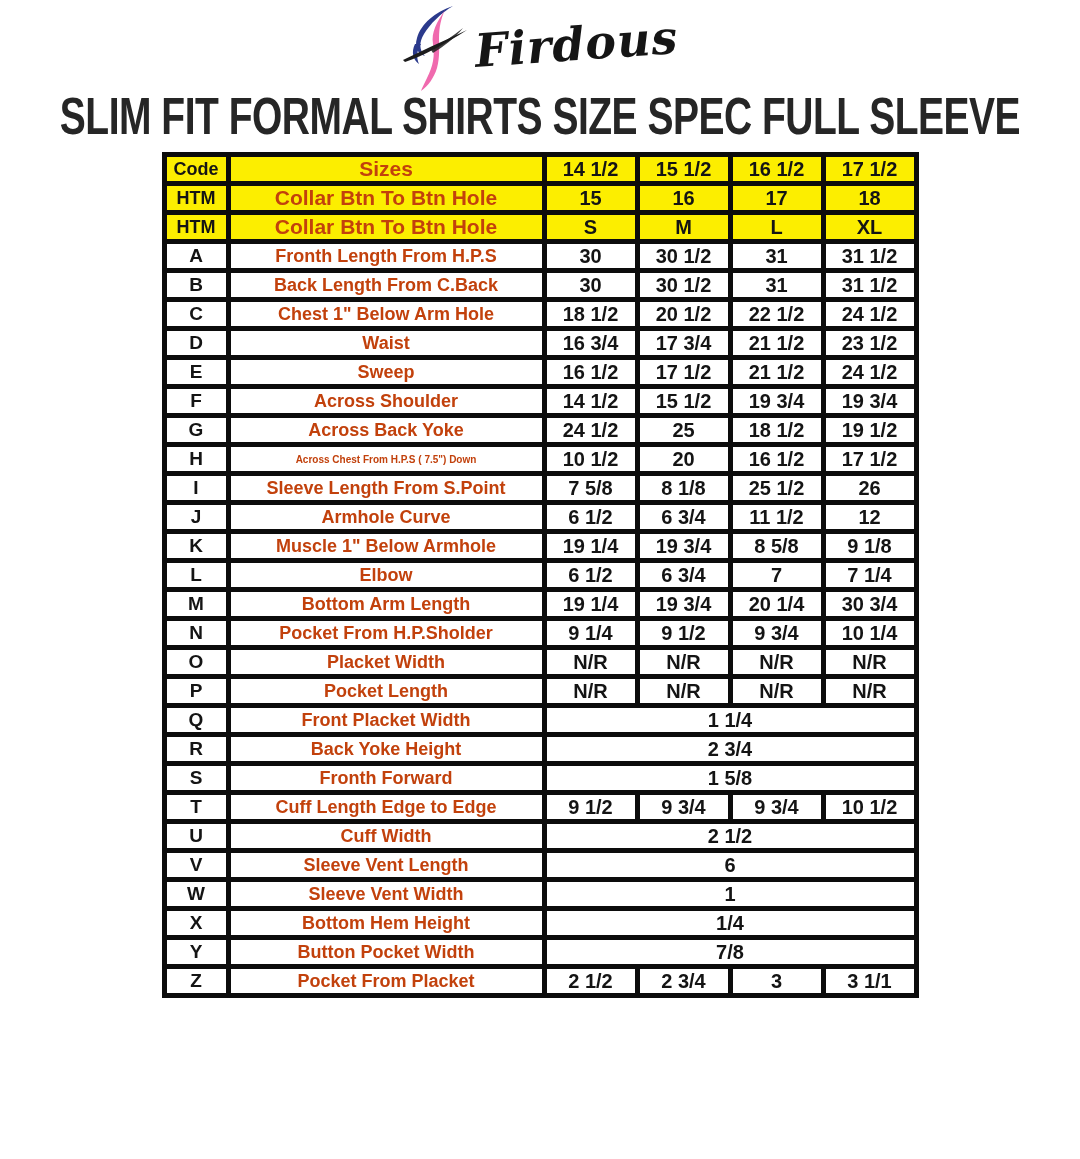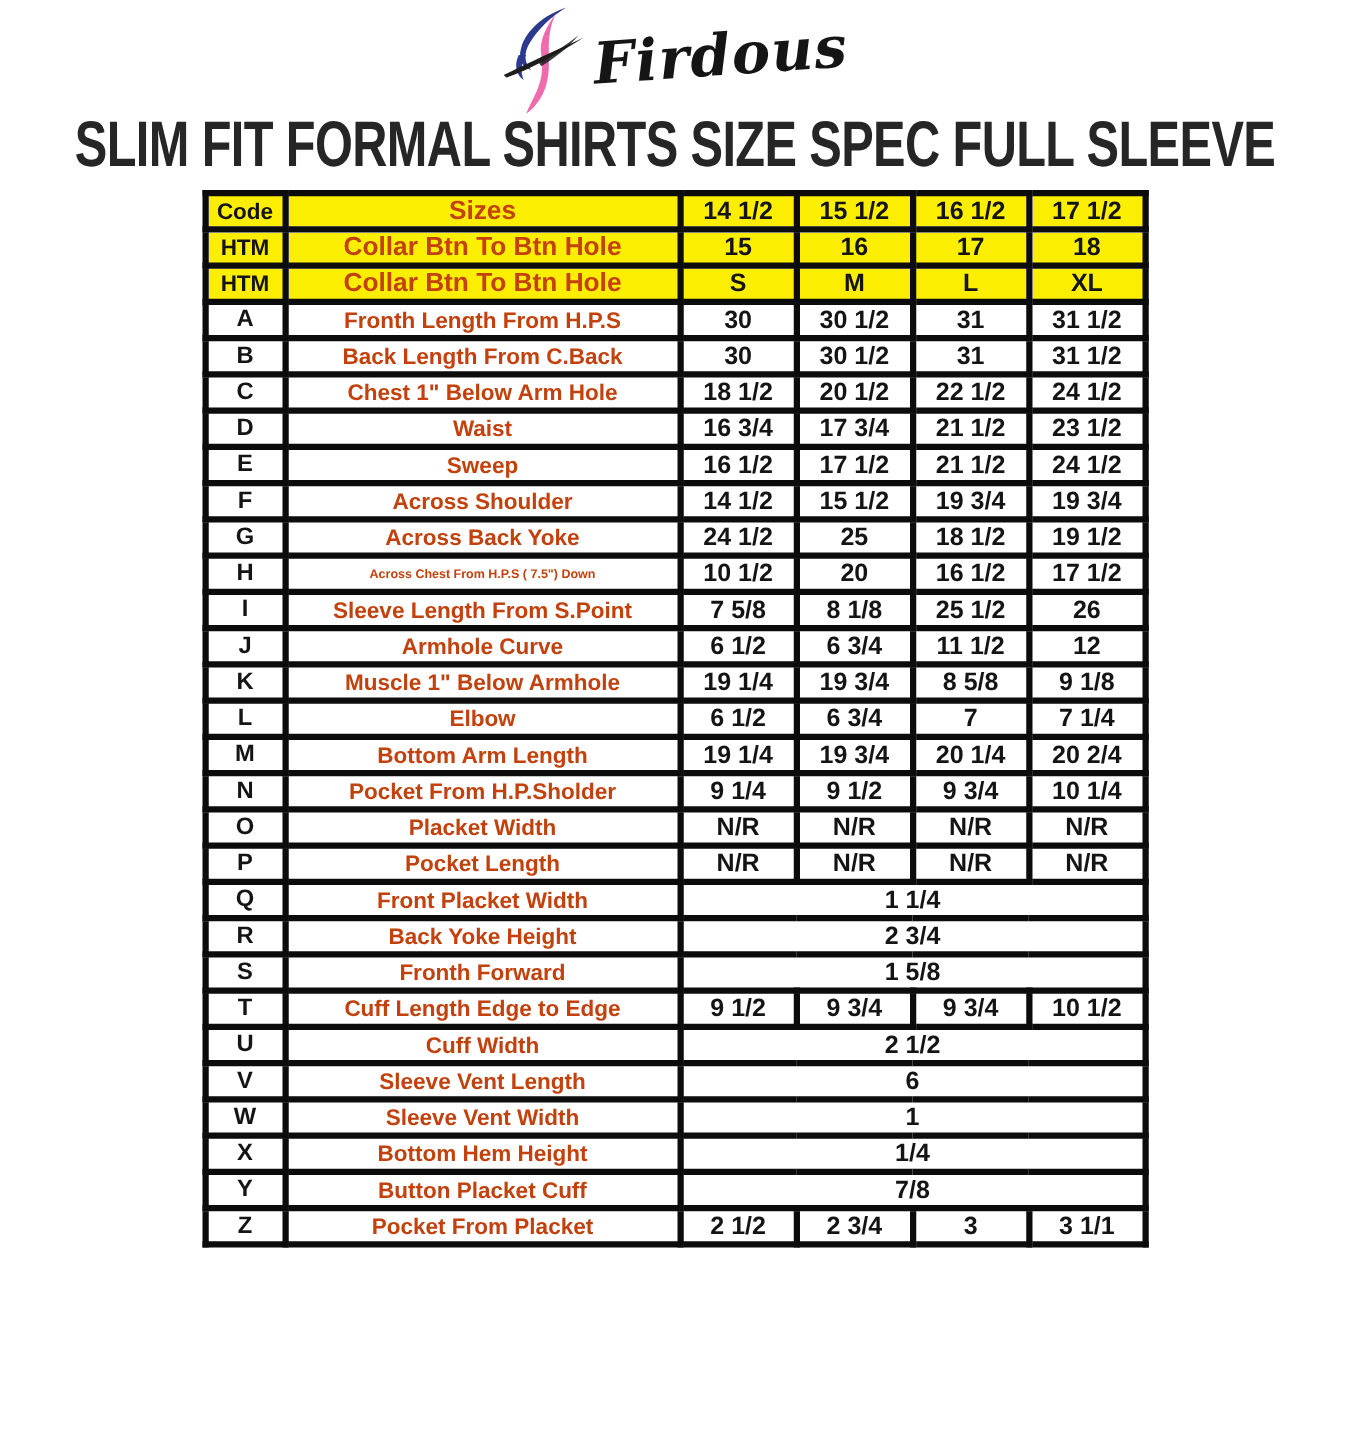--- a/index.html
+++ b/index.html
@@ -217,21 +217,21 @@
         <td class="size-value-cell">6 3/4</td>
         <td class="size-value-cell">7</td>
         <td class="size-value-cell">7 1/4</td>
       </tr>
       <tr>
         <td class="code-cell">M</td>
         <td class="measure-label-cell">Bottom Arm Length</td>
         <td class="size-value-cell">19 1/4</td>
         <td class="size-value-cell">19 3/4</td>
         <td class="size-value-cell">20 1/4</td>
-        <td class="size-value-cell">20 2/4</td>
+        <td class="size-value-cell">30 3/4</td>
       </tr>
       <tr>
         <td class="code-cell">N</td>
         <td class="measure-label-cell">Pocket From H.P.Sholder</td>
         <td class="size-value-cell">9 1/4</td>
         <td class="size-value-cell">9 1/2</td>
         <td class="size-value-cell">9 3/4</td>
         <td class="size-value-cell">10 1/4</td>
       </tr>
       <tr>
@@ -288,21 +288,21 @@
         <td class="measure-label-cell">Sleeve Vent Width</td>
         <td class="merged-value-cell" colspan="4">1</td>
       </tr>
       <tr>
         <td class="code-cell">X</td>
         <td class="measure-label-cell">Bottom Hem Height</td>
         <td class="merged-value-cell" colspan="4">1/4</td>
       </tr>
       <tr>
         <td class="code-cell">Y</td>
-        <td class="measure-label-cell">Button Placket Cuff</td>
+        <td class="measure-label-cell">Button Pocket Width</td>
         <td class="merged-value-cell" colspan="4">7/8</td>
       </tr>
       <tr>
         <td class="code-cell">Z</td>
         <td class="measure-label-cell">Pocket From Placket</td>
         <td class="size-value-cell">2 1/2</td>
         <td class="size-value-cell">2 3/4</td>
         <td class="size-value-cell">3</td>
         <td class="size-value-cell">3 1/1</td>
       </tr>

